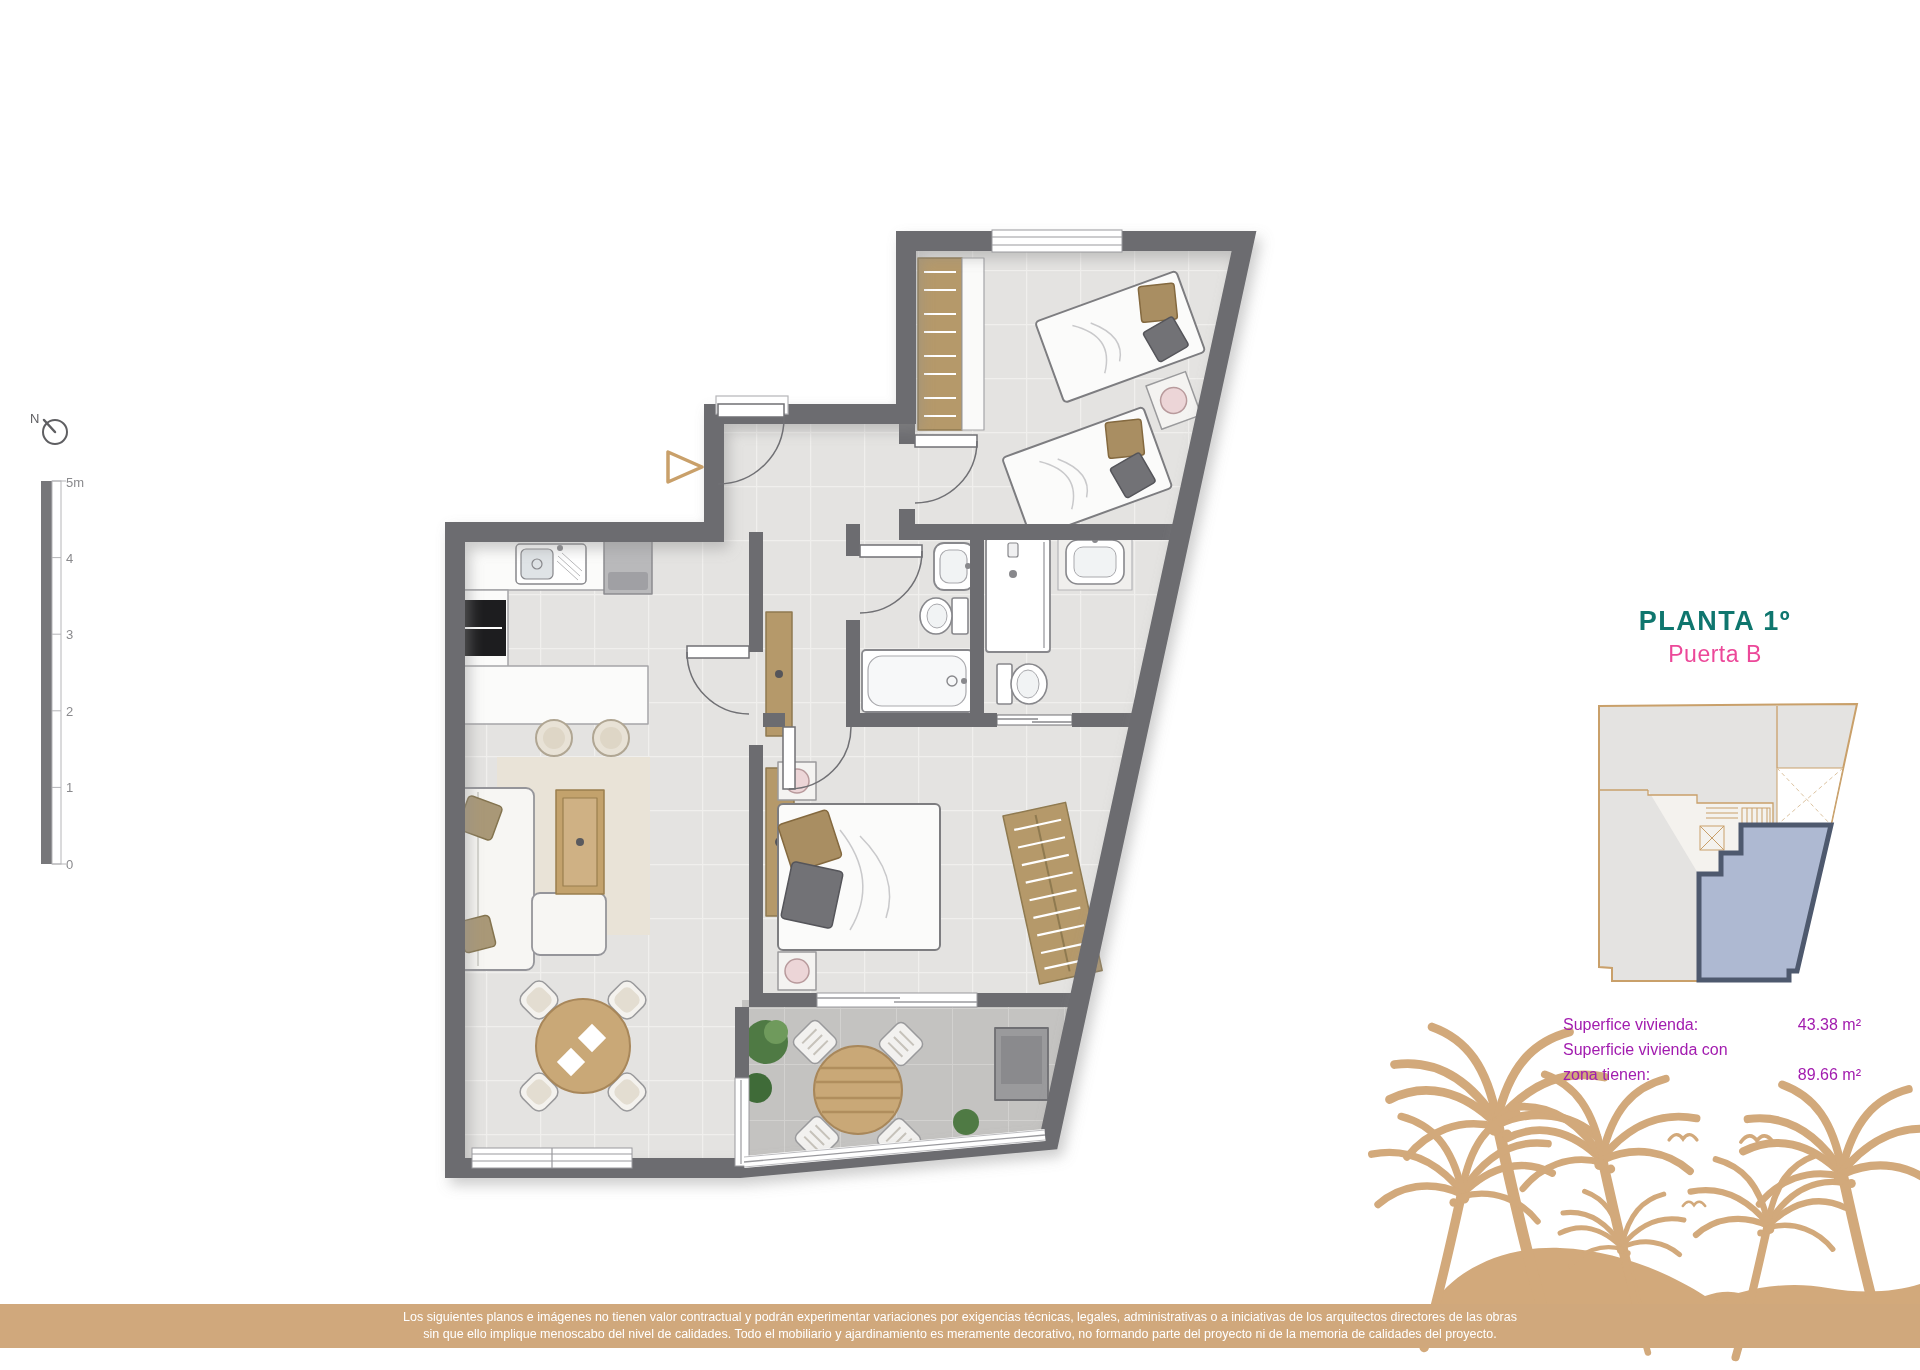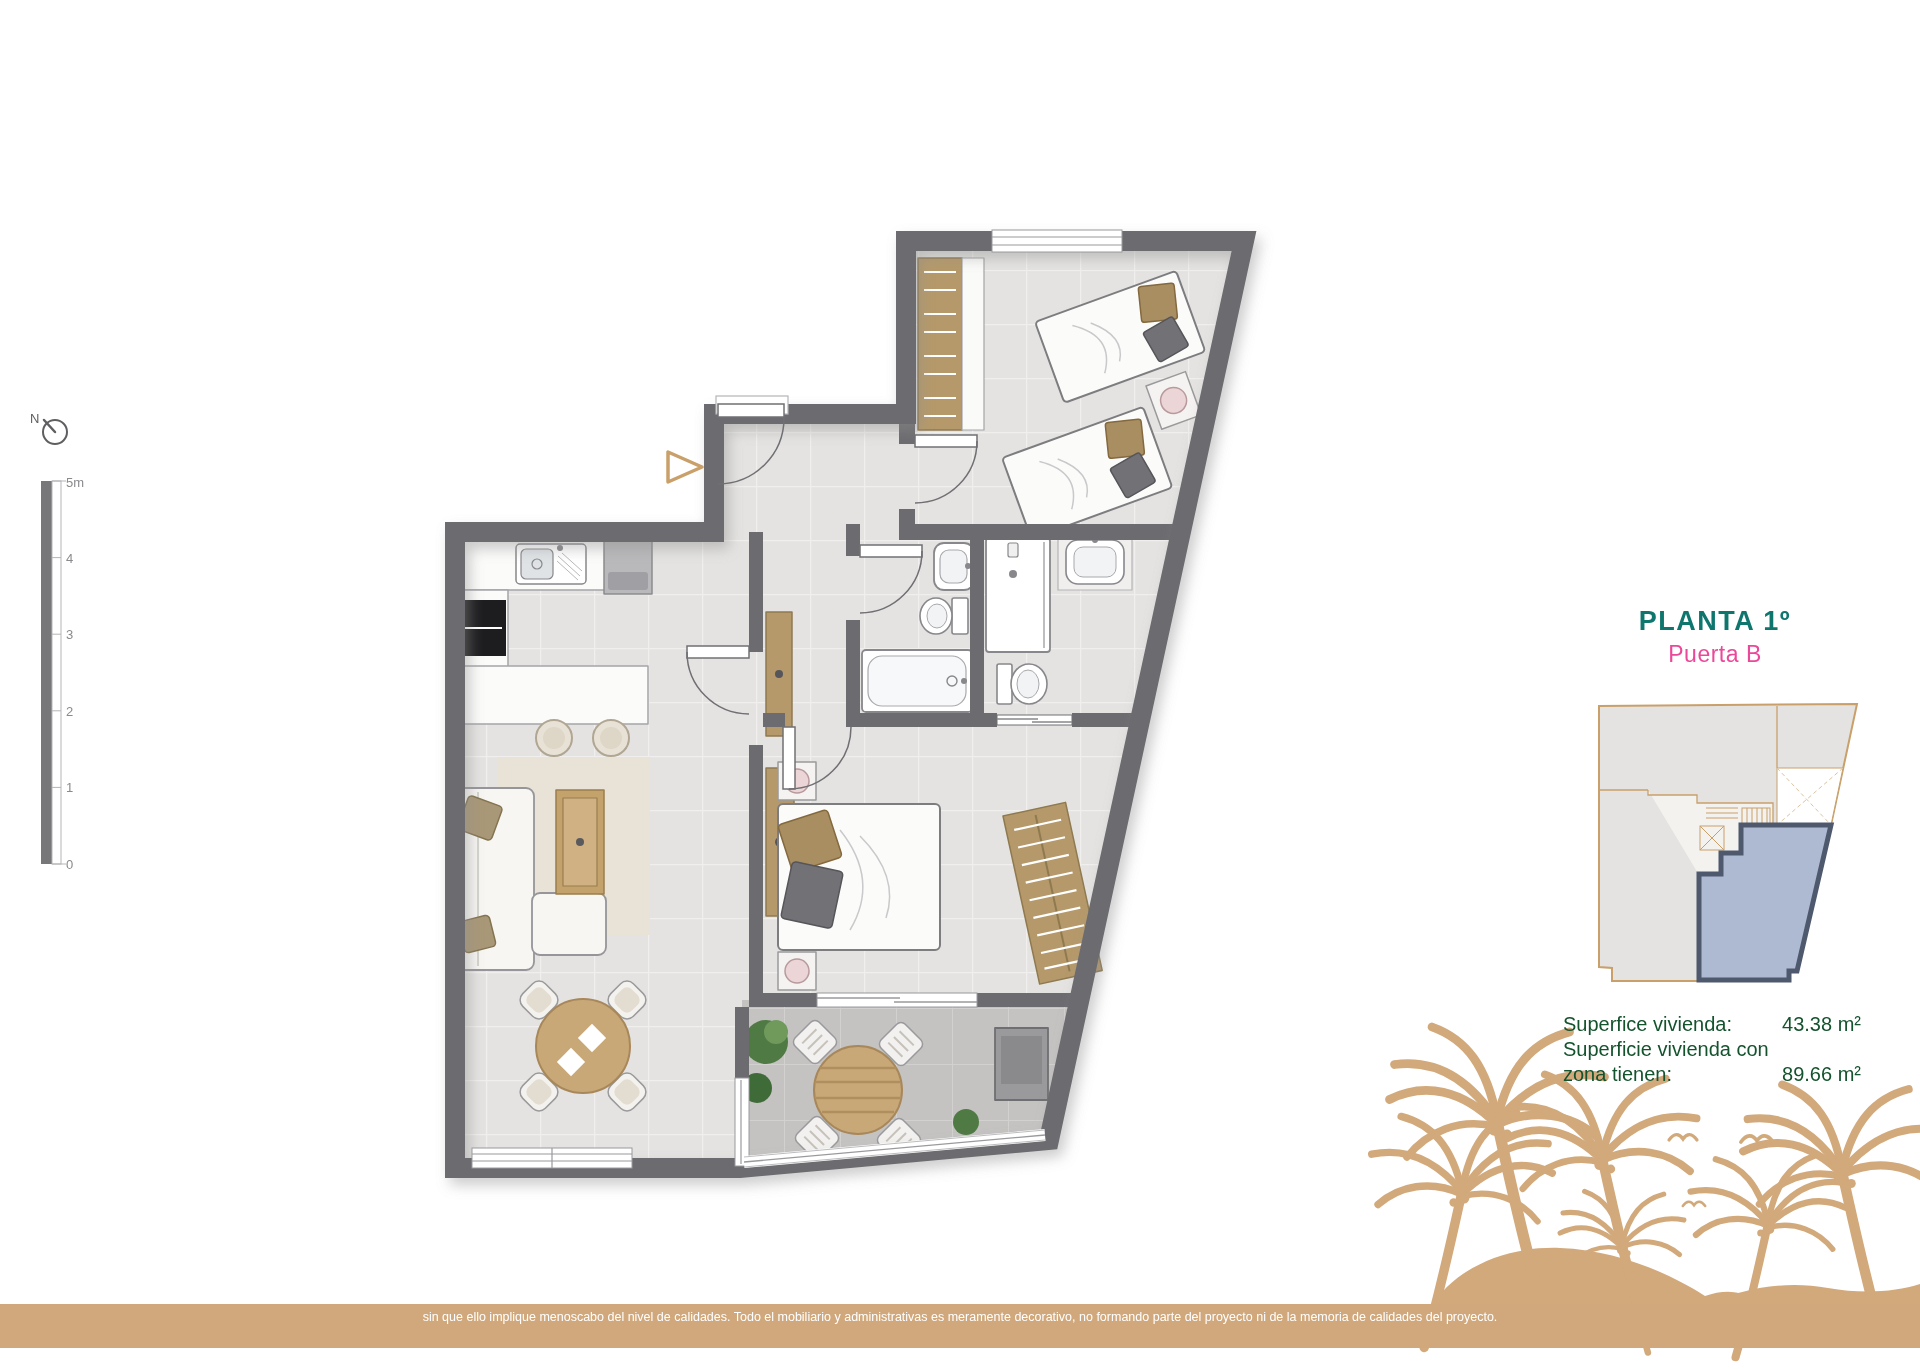--- a/index.html
+++ b/index.html
@@ -12,21 +12,21 @@
     position:absolute;left:1555px;top:606px;width:320px;text-align:center;
   }
   .title-block h1{
     margin:0;font-size:27px;font-weight:bold;color:#0f766e;letter-spacing:1.5px;
   }
   .title-block h2{
     margin:4px 0 0 0;font-size:23px;font-weight:normal;color:#ec4899;letter-spacing:.5px;
   }
   .areas-block{
     position:absolute;left:1563px;top:1012px;width:298px;
-    font-size:20px;color:#14532d;line-height:25px;
+    font-size:16px;color:#a21caf;line-height:25px;
   }
   .area-row{display:flex;justify-content:space-between}
   .area-row .val{white-space:nowrap}
   .footer-bar{
     position:absolute;left:0;top:1304px;width:1920px;height:44px;
     background:#d0a87c;color:#ffffff;text-align:center;font-size:12.5px;line-height:17px;
     padding-top:5px;box-sizing:border-box;
   }
 </style>
 </head>
@@ -373,14 +373,15 @@
   <div class="area-row">
     <span>Superficie vivienda con</span>
   </div>
   <div class="area-row">
     <span>zona tienen:</span>
     <span class="val">89.66 m²</span>
   </div>
 </div>
 
 <div class="footer-bar">
-  <div>sin que ello implique menoscabo del nivel de calidades. Todo el mobiliario y administrativas es meramente decorativo, no formando parte del proyecto ni de la memoria de calidades del proyecto.</div>
+  <div>Los siguientes planos e imágenes no tienen valor contractual y podrán experimentar variaciones por exigencias técnicas, legales, administrativas o a iniciativas de los arquitectos directores de las obras</div>
+  <div>sin que ello implique menoscabo del nivel de calidades. Todo el mobiliario y ajardinamiento es meramente decorativo, no formando parte del proyecto ni de la memoria de calidades del proyecto.</div>
 </div>
 
 </body></html>

